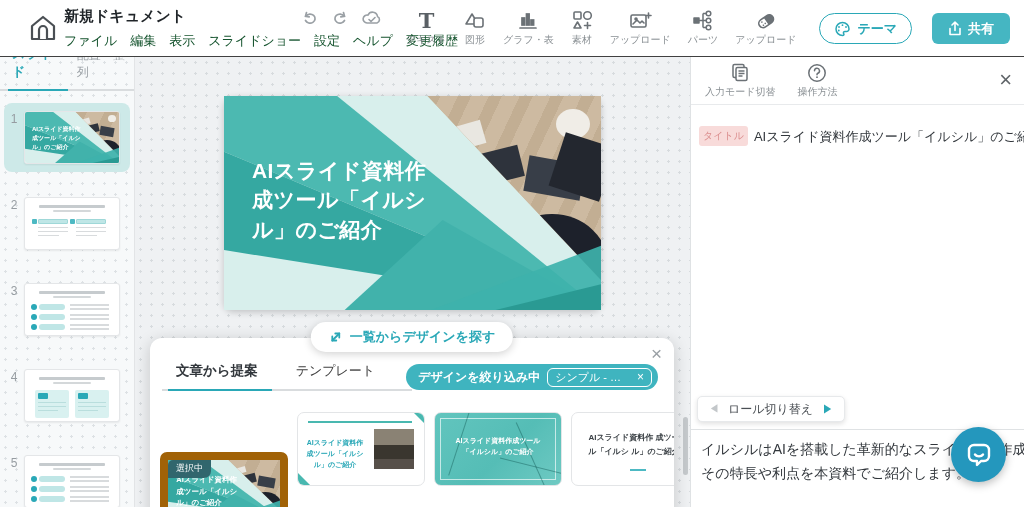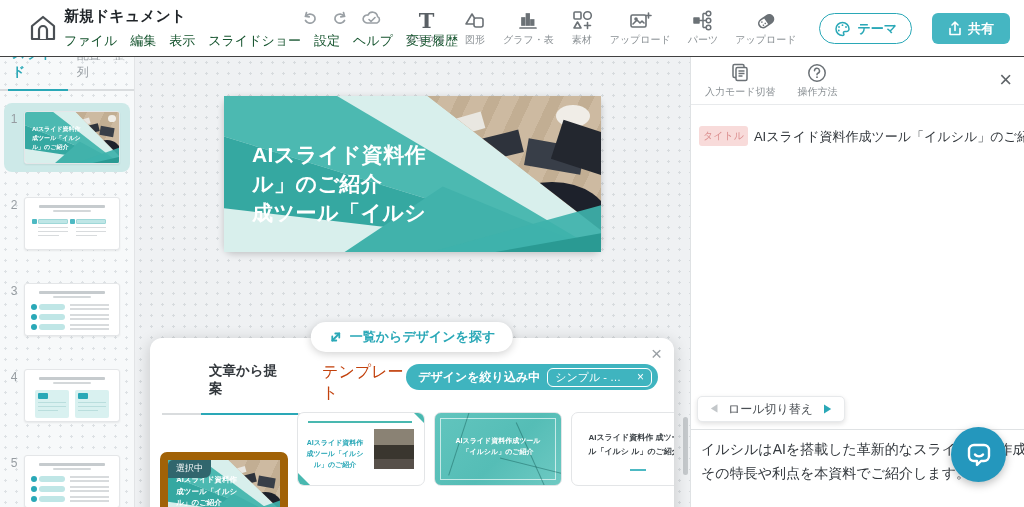--- a/index.html
+++ b/index.html
@@ -69,33 +69,33 @@
   .ph-paper { left:66%; top:48%; width:10%; height:14%; background:#a9c6dd; transform:rotate(8deg); }
   .ph-lamp  { left:88%; top:6%; width:9%; height:14%; background:#f0ede7; border-radius:50%; }
   .ph-dark  { left:72%; top:55%; width:30%; height:50%; background:#1d212b; border-radius:50% 50% 0 0; }
   .ph-dark2 { left:88%; top:20%; width:14%; height:26%; background:#23272f; transform:rotate(18deg); }
   .ts-w1 { clip-path:polygon(30% 0,0 0,0 26%,100% 100%); background:#4cb9b1; }
   .ts-w2 { clip-path:polygon(0 26%,0 72%,100% 100%); background:#35a8a1; }
   .ts-w3 { clip-path:polygon(32% 100%,100% 100%,58% 58%); background:#41b2ab; }
   .ts-ov1 { clip-path:polygon(100% 70%,100% 100%,55% 100%); background:rgba(62,178,171,.92); }
   .ts-ov2 { clip-path:polygon(100% 88%,100% 100%,72% 100%); background:#2a9a93; }
   .ts-text { position:absolute; left:7.4%; top:28%; z-index:5; color:#fff; font-weight:bold; }
-  .main-slide { position:absolute; left:89px; top:39px; width:377px; height:156px; box-shadow:0 2px 7px rgba(0,0,0,.2);border-radius:9px; }
+  .main-slide { position:absolute; left:89px; top:39px; width:377px; height:214px; box-shadow:0 2px 7px rgba(0,0,0,.2);border-radius:9px; }
   .main-slide .ts-text { font-size:21px; line-height:1.4; letter-spacing:.5px; }
   .mini-s .ts-text { font-size:6px; line-height:1.5; width:58%; top:26%; }
   .mini-c .ts-text { font-size:7.5px; line-height:1.55; width:58%; top:24%; }
 
   
   .popup { position:absolute; left:15px; top:281px; width:524px; height:190px; background:#fff; border-radius:12px 12px 0 0; box-shadow:0 3px 16px rgba(0,0,0,.18); z-index:20; }
   .expand-pill { position:absolute; left:50%; top:-16px; transform:translateX(-50%); height:30px; padding:0 18px; background:#fff; border:none; border-radius:16px; box-shadow:0 2px 8px rgba(0,0,0,.18); color:#2aa8b7; font-size:13px; font-weight:bold; display:flex; align-items:center; gap:7px; cursor:pointer; white-space:nowrap; }
   .popup-close { position:absolute; right:12px; top:6px; font-size:19px; color:#9aa0a5; background:none; border:none; cursor:pointer; line-height:1; }
   .dp-tabs { position:absolute; left:12px; top:24px; width:250px; display:flex; gap:38px; border-bottom:2px solid #d9dcde; padding:0 0 9px 14px; }
-  .dp-tab-active { font-size:13.5px; font-weight:bold; color:#32373c; position:relative;margin-left:33px; }
+  .dp-tab-active { font-size:13.5px; font-weight:bold; color:#32373c; position:relative; }
   .dp-tab-active::after { content:""; position:absolute; left:-8px; right:-14px; bottom:-11px; height:2.5px; background:#2aa8b7; }
-  .dp-tab { font-size:16px; color:#c2410c; }
+  .dp-tab { font-size:13px; color:#404040; }
   .filter-pill { position:absolute; right:16px; top:26px; height:26px; background:#3fb4bf; border-radius:14px; display:flex; align-items:center; gap:7px; padding:0 6px 0 12px; }
   .filter-label { color:#fff; font-size:12px; font-weight:bold; white-space:nowrap; }
   .filter-chip { display:flex; align-items:center; gap:16px; border:1.5px solid #fff; border-radius:6px; padding:1px 7px; color:#fff; font-size:11px; white-space:nowrap; }
   .filter-chip .chip-x { font-size:12px; cursor:pointer; }
   .cards { position:absolute; left:10px; right:0; top:74px; display:flex; gap:9px; overflow:hidden; }
   .card { width:128px; height:74px; flex:none; background:#fff; border:1px solid #e3e5e7; border-radius:7px; position:relative; overflow:hidden; cursor:pointer; }
   .card.selected { border:8px solid #a16207;margin-top:40px; }
   .sel-badge { position:absolute; z-index:8; left:0; top:0; background:#31666d; color:#fff; font-size:9px; padding:2px 8px 3px; border-radius:5px 0 7px 0; }
   
   .c2-line { position:absolute; left:10px; right:12px; top:8px; height:1.5px; background:#49b8b0; }
@@ -430,22 +430,22 @@
             <i class="ph-dark2"></i>
             <i class="ph-dark"></i>
         </div>
         <div class="ts-layer ts-w1"></div>
         <div class="ts-layer ts-w2"></div>
         <div class="ts-layer ts-w3"></div>
         <div class="ts-layer ts-ov1"></div>
         <div class="ts-layer ts-ov2"></div>
         <div class="ts-text">
           <div>AIスライド資料作</div>
+          <div>成ツール「イルシ</div>
           <div>ル」のご紹介</div>
-          <div>成ツール「イルシ</div>
         </div>
       </div>
     </div>
 
     <div class="canvas-scrollbar"></div>
 
     <section class="popup">
       <button class="expand-pill">
         <span>
           <svg width="14" height="14" viewBox="0 0 14 14" fill="none" stroke="#2aa8b7" stroke-width="1.8" stroke-linecap="round" stroke-linejoin="round">

